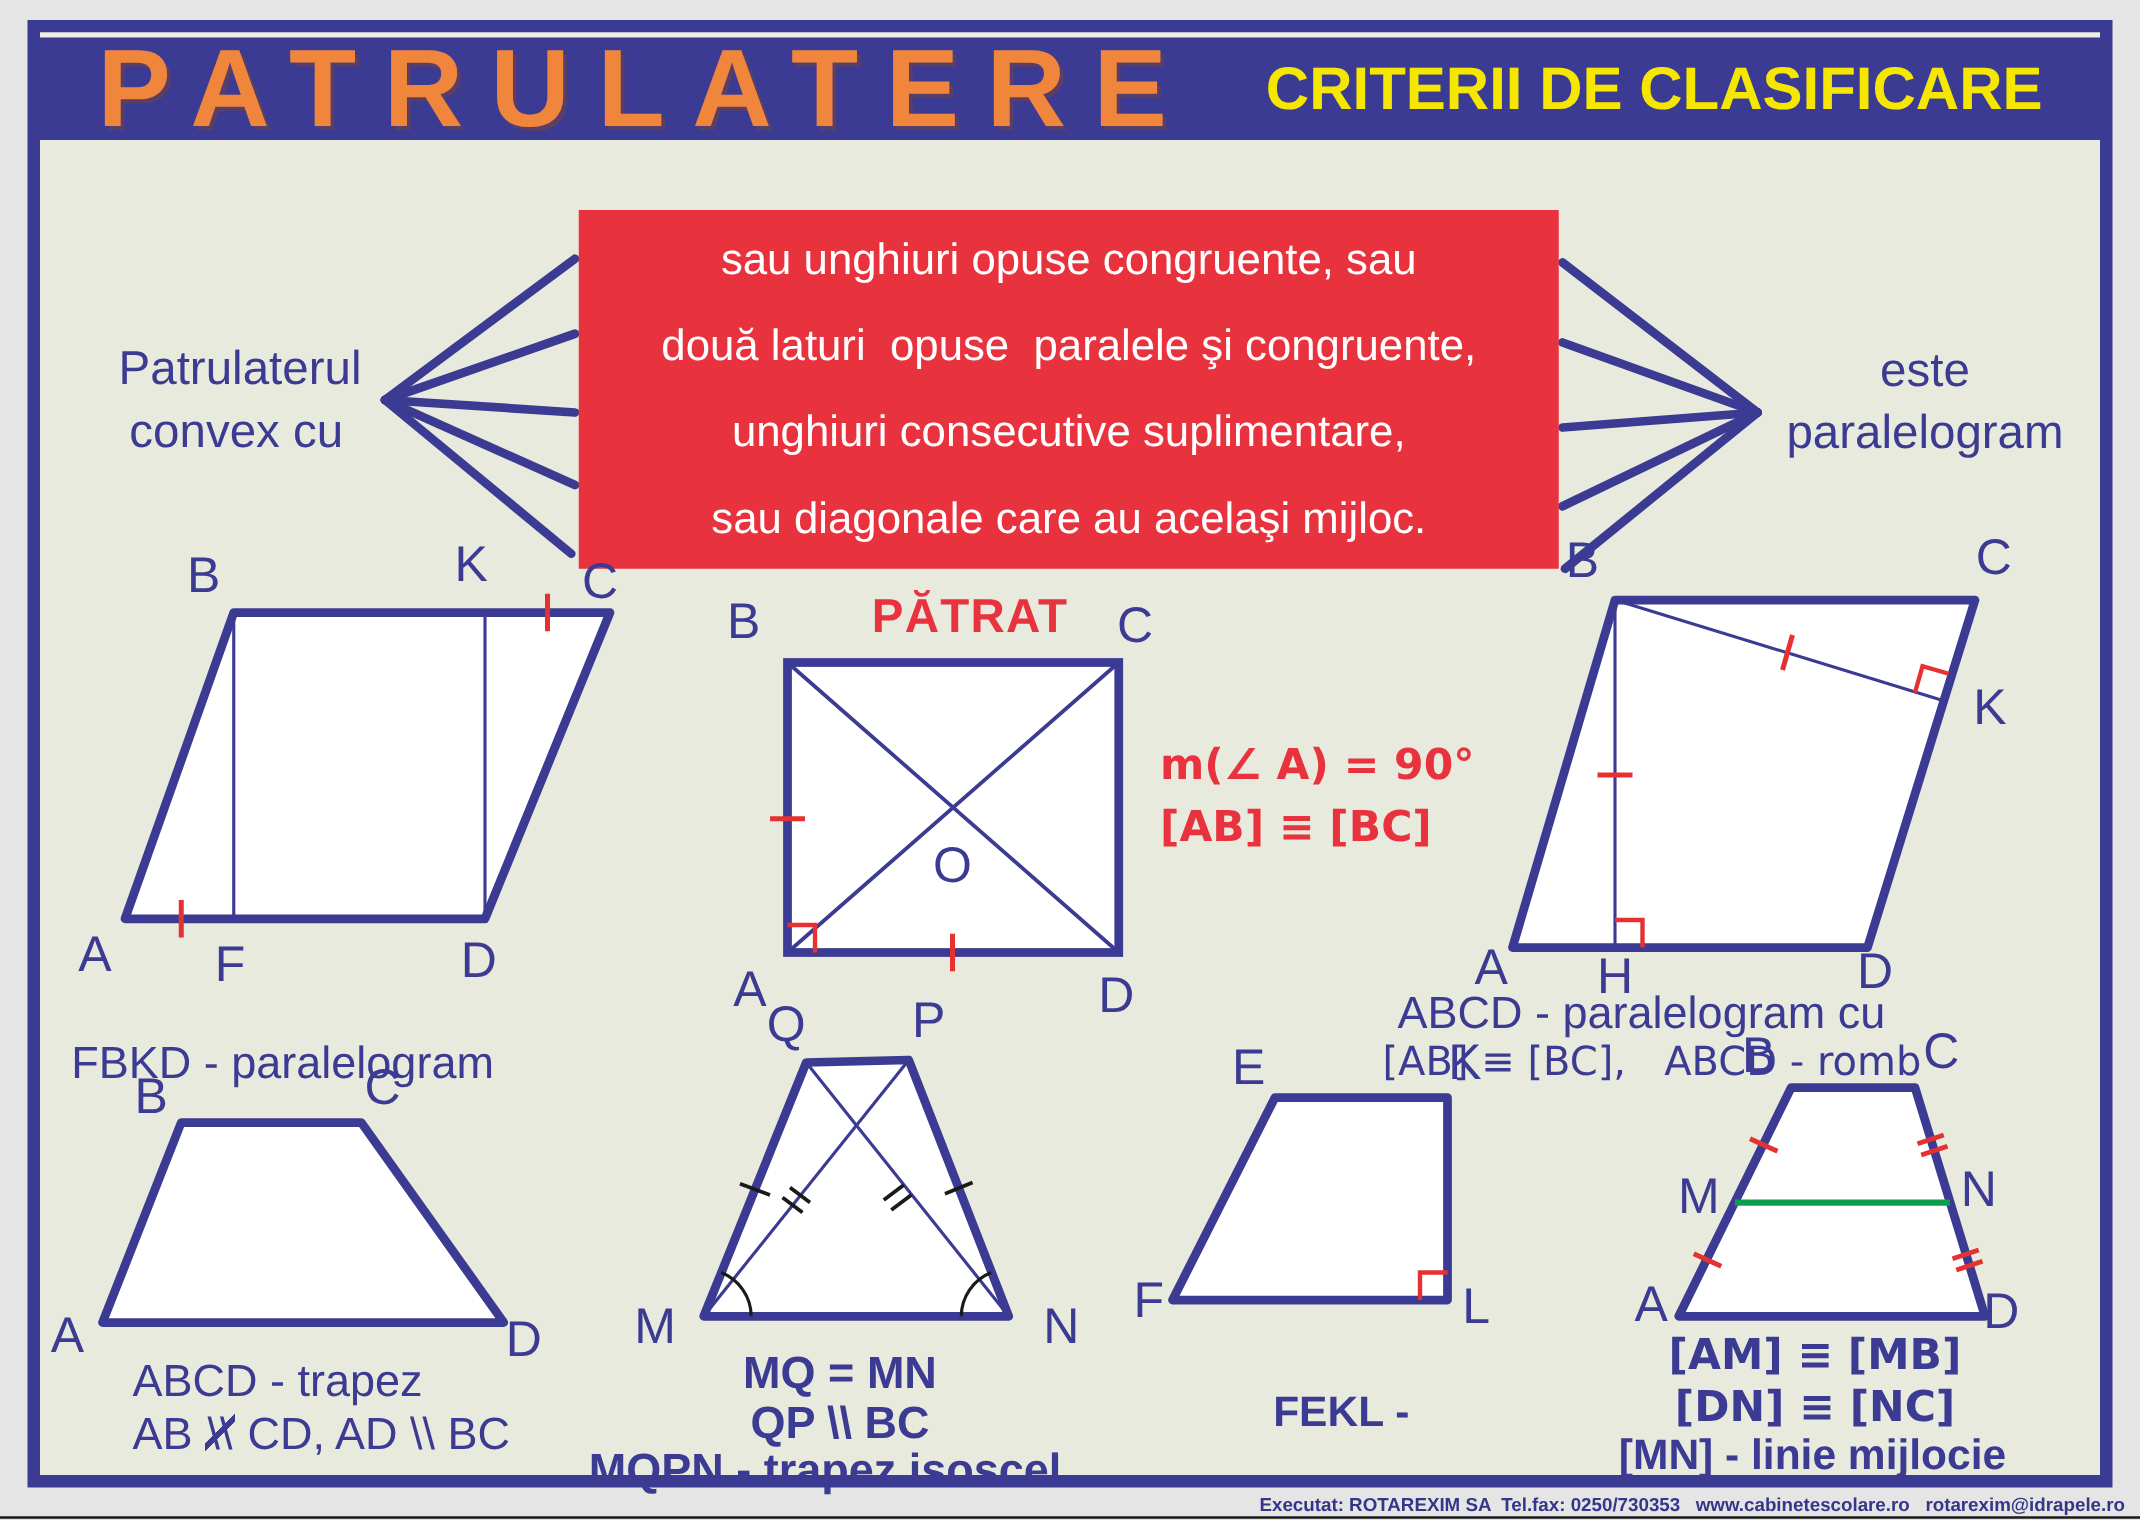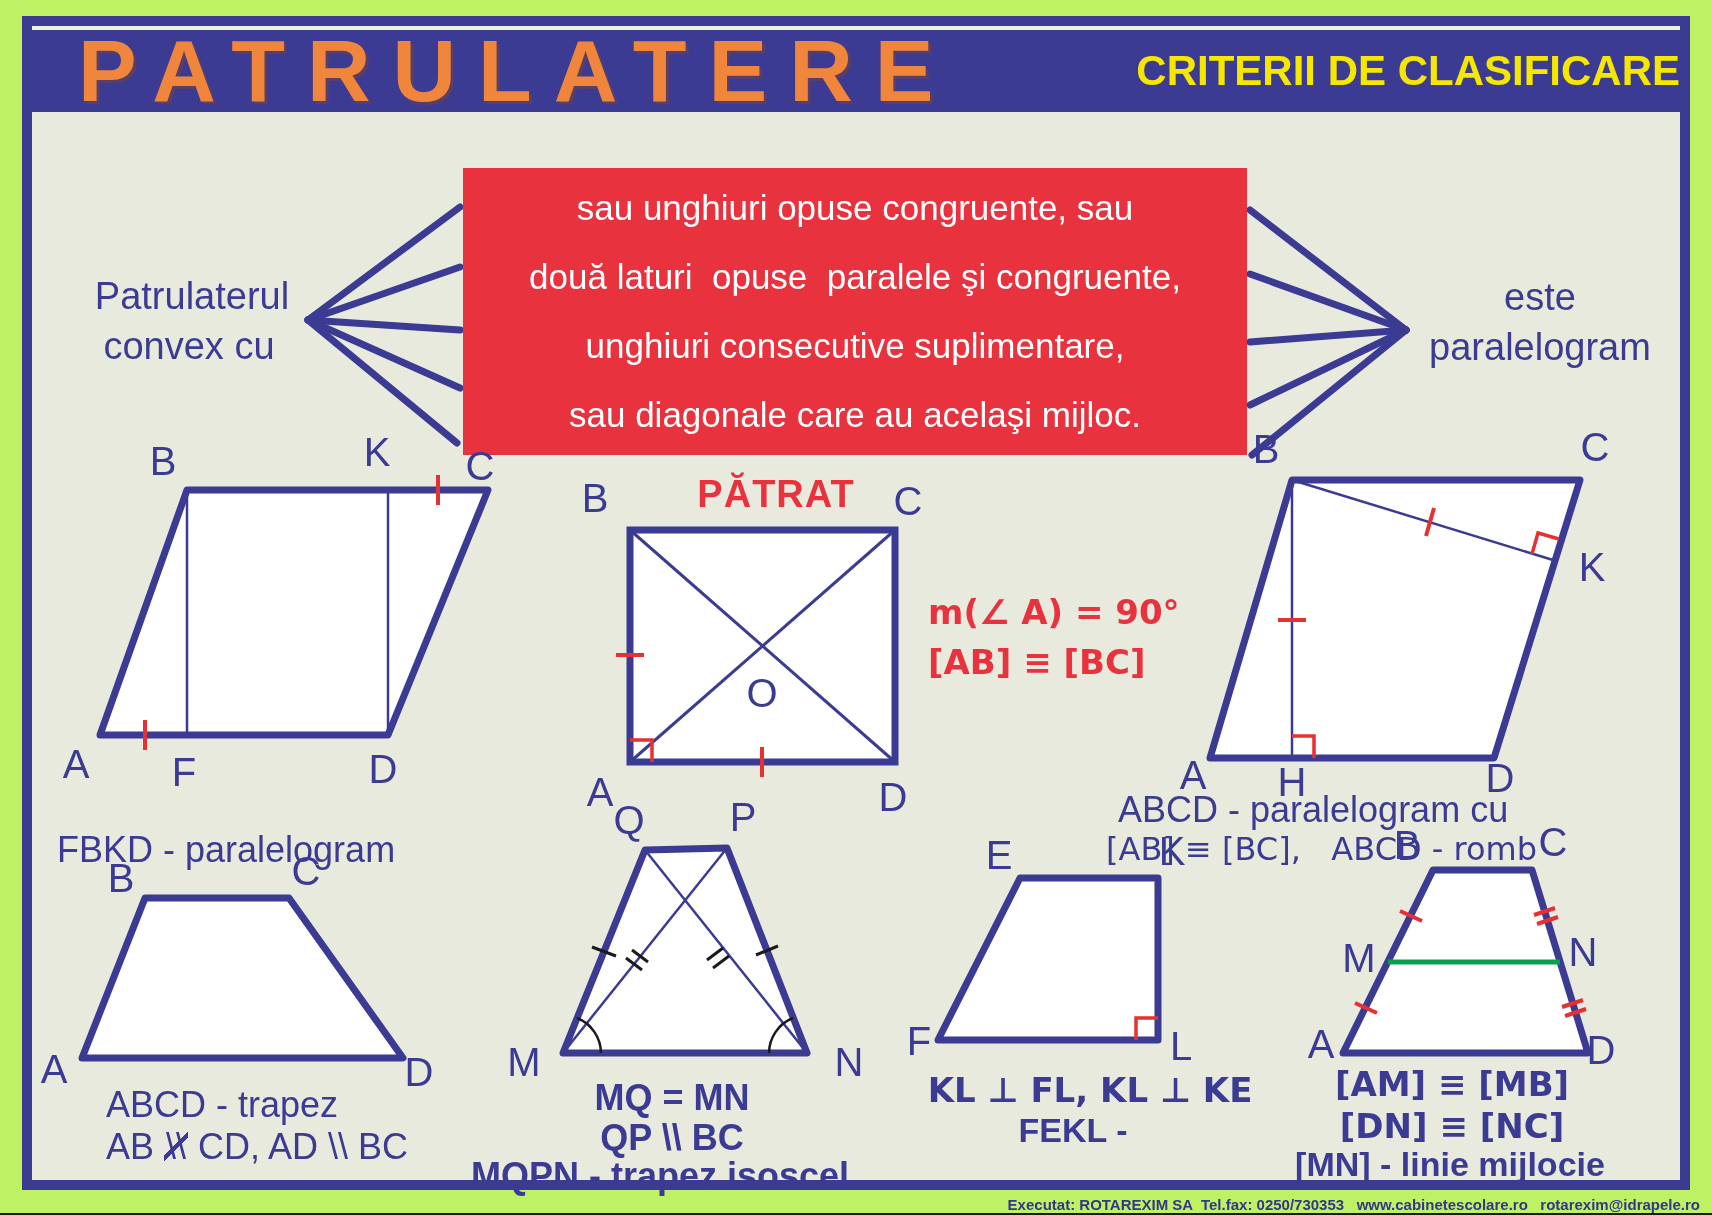--- a/index.html
+++ b/index.html
@@ -1,25 +1,25 @@
 <!DOCTYPE html>
 <html><head>
 <meta charset="utf-8">
 <style>
   html,body{margin:0;padding:0;background:#ffffff;}
-  .poster{position:relative;width:1712px;height:1216px;background:#bef264;overflow:hidden;
+  .poster{position:relative;width:1712px;height:1216px;background:#e5e5e5;overflow:hidden;
           font-family:"Liberation Sans",sans-serif;}
   .frame{position:absolute;left:22px;top:16px;width:1668px;height:1174px;box-sizing:border-box;
          border:10px solid #3b3b93;background:#e8eadd;}
   .band-gap{position:absolute;left:32px;top:26px;width:1648px;height:4px;background:#eef0e4;}
   .header-band{position:absolute;left:32px;top:30px;width:1648px;height:82px;background:#3b3b93;
                display:flex;align-items:center;justify-content:space-between;}
   .main-title{margin-left:46px;font-size:88px;font-weight:700;letter-spacing:22px;color:#f0863c;
               line-height:82px;white-space:nowrap;text-shadow:3px 3px 0 rgba(150,70,20,.35);}
-  .sub-title{font-size:42px;font-weight:700;color:#f6e700;white-space:nowrap;
+  .sub-title{margin-right:46px;font-size:48px;font-weight:700;color:#f6e700;white-space:nowrap;
              letter-spacing:0px;}
   .red-box{position:absolute;left:463px;top:168px;width:784px;height:287px;background:#e8333f;
            display:flex;flex-direction:column;justify-content:space-around;align-items:center;
            padding:6px 10px;box-sizing:border-box;}
   .red-box .bl{color:#ffffff;font-size:35px;font-weight:400;white-space:pre;text-align:center;}
   .intro-label{position:absolute;transform:translate(-50%,-50%);color:#3b3b93;font-size:38px;
                font-weight:400;white-space:nowrap;}
   svg.canvas{position:absolute;left:0;top:0;width:1712px;height:1216px;}
   .vl{position:absolute;transform:translate(-50%,-50%);color:#3b3b93;font-size:40px;font-weight:400;
       white-space:nowrap;}
@@ -183,21 +183,20 @@
   <span class="vl" style="left:524px;top:1062px;">M</span>
   <span class="vl" style="left:849px;top:1062px;">N</span>
   <div class="capb ctr" style="left:672px;top:1078px;font-size:36px;">MQ = MN</div>
   <div class="capb ctr" style="left:672px;top:1118px;font-size:36px;">QP \\ BC</div>
   <div class="capb ctr" style="left:660px;top:1156px;font-size:36px;">MQPN - trapez isoscel</div>
 
   <span class="vl" style="left:999px;top:855px;">E</span>
   <span class="vl" style="left:1172px;top:851px;">K</span>
   <span class="vl" style="left:919px;top:1041px;">F</span>
   <span class="vl" style="left:1181px;top:1046px;">L</span>
-  <div class="capb ctr math" style="left:1090px;top:1072px;">KL ⊥ FL, KL ⊥ KE</div>
   <div class="capb ctr" style="left:1073px;top:1112px;">FEKL -</div>
 
   <span class="vl" style="left:1407px;top:845px;">B</span>
   <span class="vl" style="left:1553px;top:842px;">C</span>
   <span class="vl" style="left:1359px;top:958px;">M</span>
   <span class="vl" style="left:1583px;top:952px;">N</span>
   <span class="vl" style="left:1321px;top:1044px;">A</span>
   <span class="vl" style="left:1601px;top:1050px;">D</span>
   <div class="capb ctr math" style="left:1452px;top:1066px;">[AM] ≡ [MB]</div>
   <div class="capb ctr math" style="left:1452px;top:1108px;">[DN] ≡ [NC]</div>

